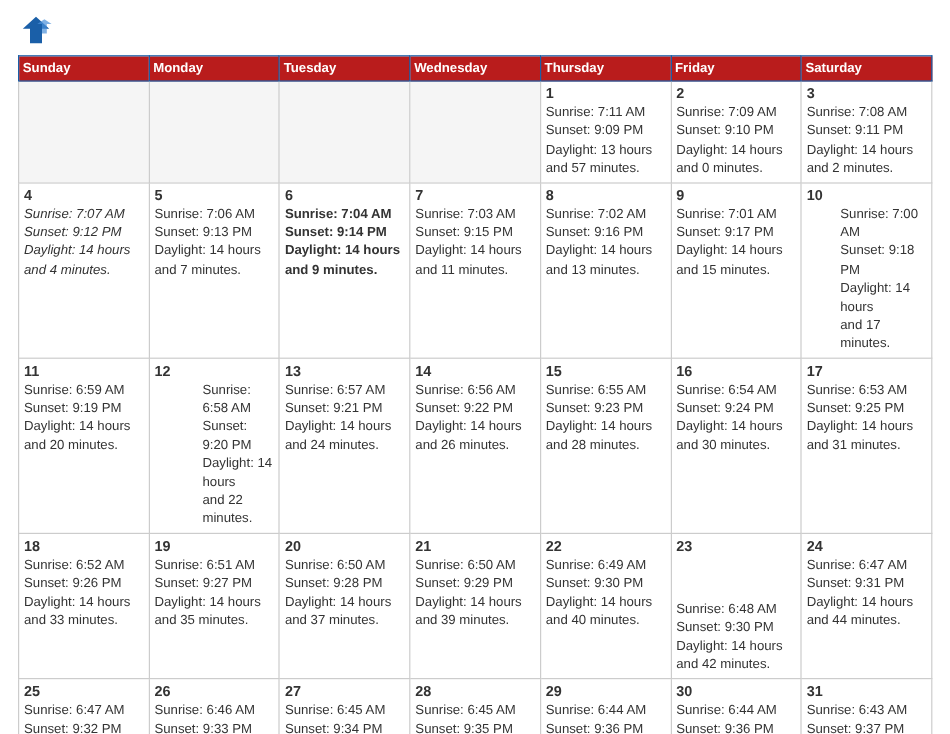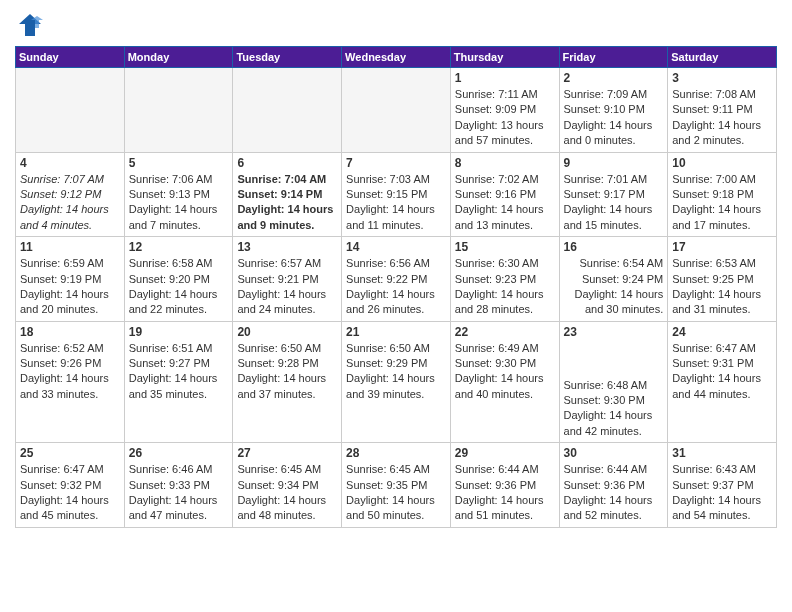--- a/index.html
+++ b/index.html
@@ -57,21 +57,21 @@
     .location {
       font-size: 13px;
       color: #333;
     }
     .calendar {
       width: 100%;
       border-collapse: collapse;
       table-layout: fixed;
     }
     .calendar th {
-      background: #4c1d95;
+      background: #b91c1c;
       color: #fff;
       font-size: 11px;
       font-weight: bold;
       padding: 4px 3px;
       text-align: left;
       border: 1px solid #1a5fa8;
     }
     .calendar td {
       border: 1px solid #ccc;
       vertical-align: top;
@@ -196,65 +196,65 @@
           </td>
           <td>
             <span class="day-num">9</span>
             <div class="day-info" style="white-space: pre-line;">Sunrise: 7:01 AM
 Sunset: 9:17 PM
 Daylight: 14 hours
 and 15 minutes.</div>
           </td>
           <td>
             <span class="day-num">10</span>
-            <div class="day-info" style="white-space: pre-line;">Sunrise: 7:00 AM
+            <div class="day-info" style="white-space: pre-line; margin-left: 28px;">Sunrise: 7:00 AM
 Sunset: 9:18 PM
 Daylight: 14 hours
 and 17 minutes.</div>
           </td>
         </tr>
         <tr>
           <td>
             <span class="day-num">11</span>
             <div class="day-info" style="white-space: pre-line;">Sunrise: 6:59 AM
 Sunset: 9:19 PM
 Daylight: 14 hours
 and 20 minutes.</div>
           </td>
           <td>
             <span class="day-num">12</span>
-            <div class="day-info" style="white-space: pre-line;">Sunrise: 6:58 AM
+            <div class="day-info" style="white-space: pre-line; margin-left: 40px;">Sunrise: 6:58 AM
 Sunset: 9:20 PM
 Daylight: 14 hours
 and 22 minutes.</div>
           </td>
           <td>
             <span class="day-num">13</span>
             <div class="day-info" style="white-space: pre-line;">Sunrise: 6:57 AM
 Sunset: 9:21 PM
 Daylight: 14 hours
 and 24 minutes.</div>
           </td>
           <td>
             <span class="day-num">14</span>
             <div class="day-info" style="white-space: pre-line;">Sunrise: 6:56 AM
 Sunset: 9:22 PM
 Daylight: 14 hours
 and 26 minutes.</div>
           </td>
           <td>
             <span class="day-num">15</span>
-            <div class="day-info" style="white-space: pre-line;">Sunrise: 6:30 AM
+            <div class="day-info" style="white-space: pre-line;">Sunrise: 6:55 AM
 Sunset: 9:23 PM
 Daylight: 14 hours
 and 28 minutes.</div>
           </td>
           <td>
             <span class="day-num">16</span>
-            <div class="day-info" style="white-space: pre-line; text-align: right;">Sunrise: 6:54 AM
+            <div class="day-info" style="white-space: pre-line;">Sunrise: 6:54 AM
 Sunset: 9:24 PM
 Daylight: 14 hours
 and 30 minutes.</div>
           </td>
           <td>
             <span class="day-num">17</span>
             <div class="day-info" style="white-space: pre-line;">Sunrise: 6:53 AM
 Sunset: 9:25 PM
 Daylight: 14 hours
 and 31 minutes.</div>

